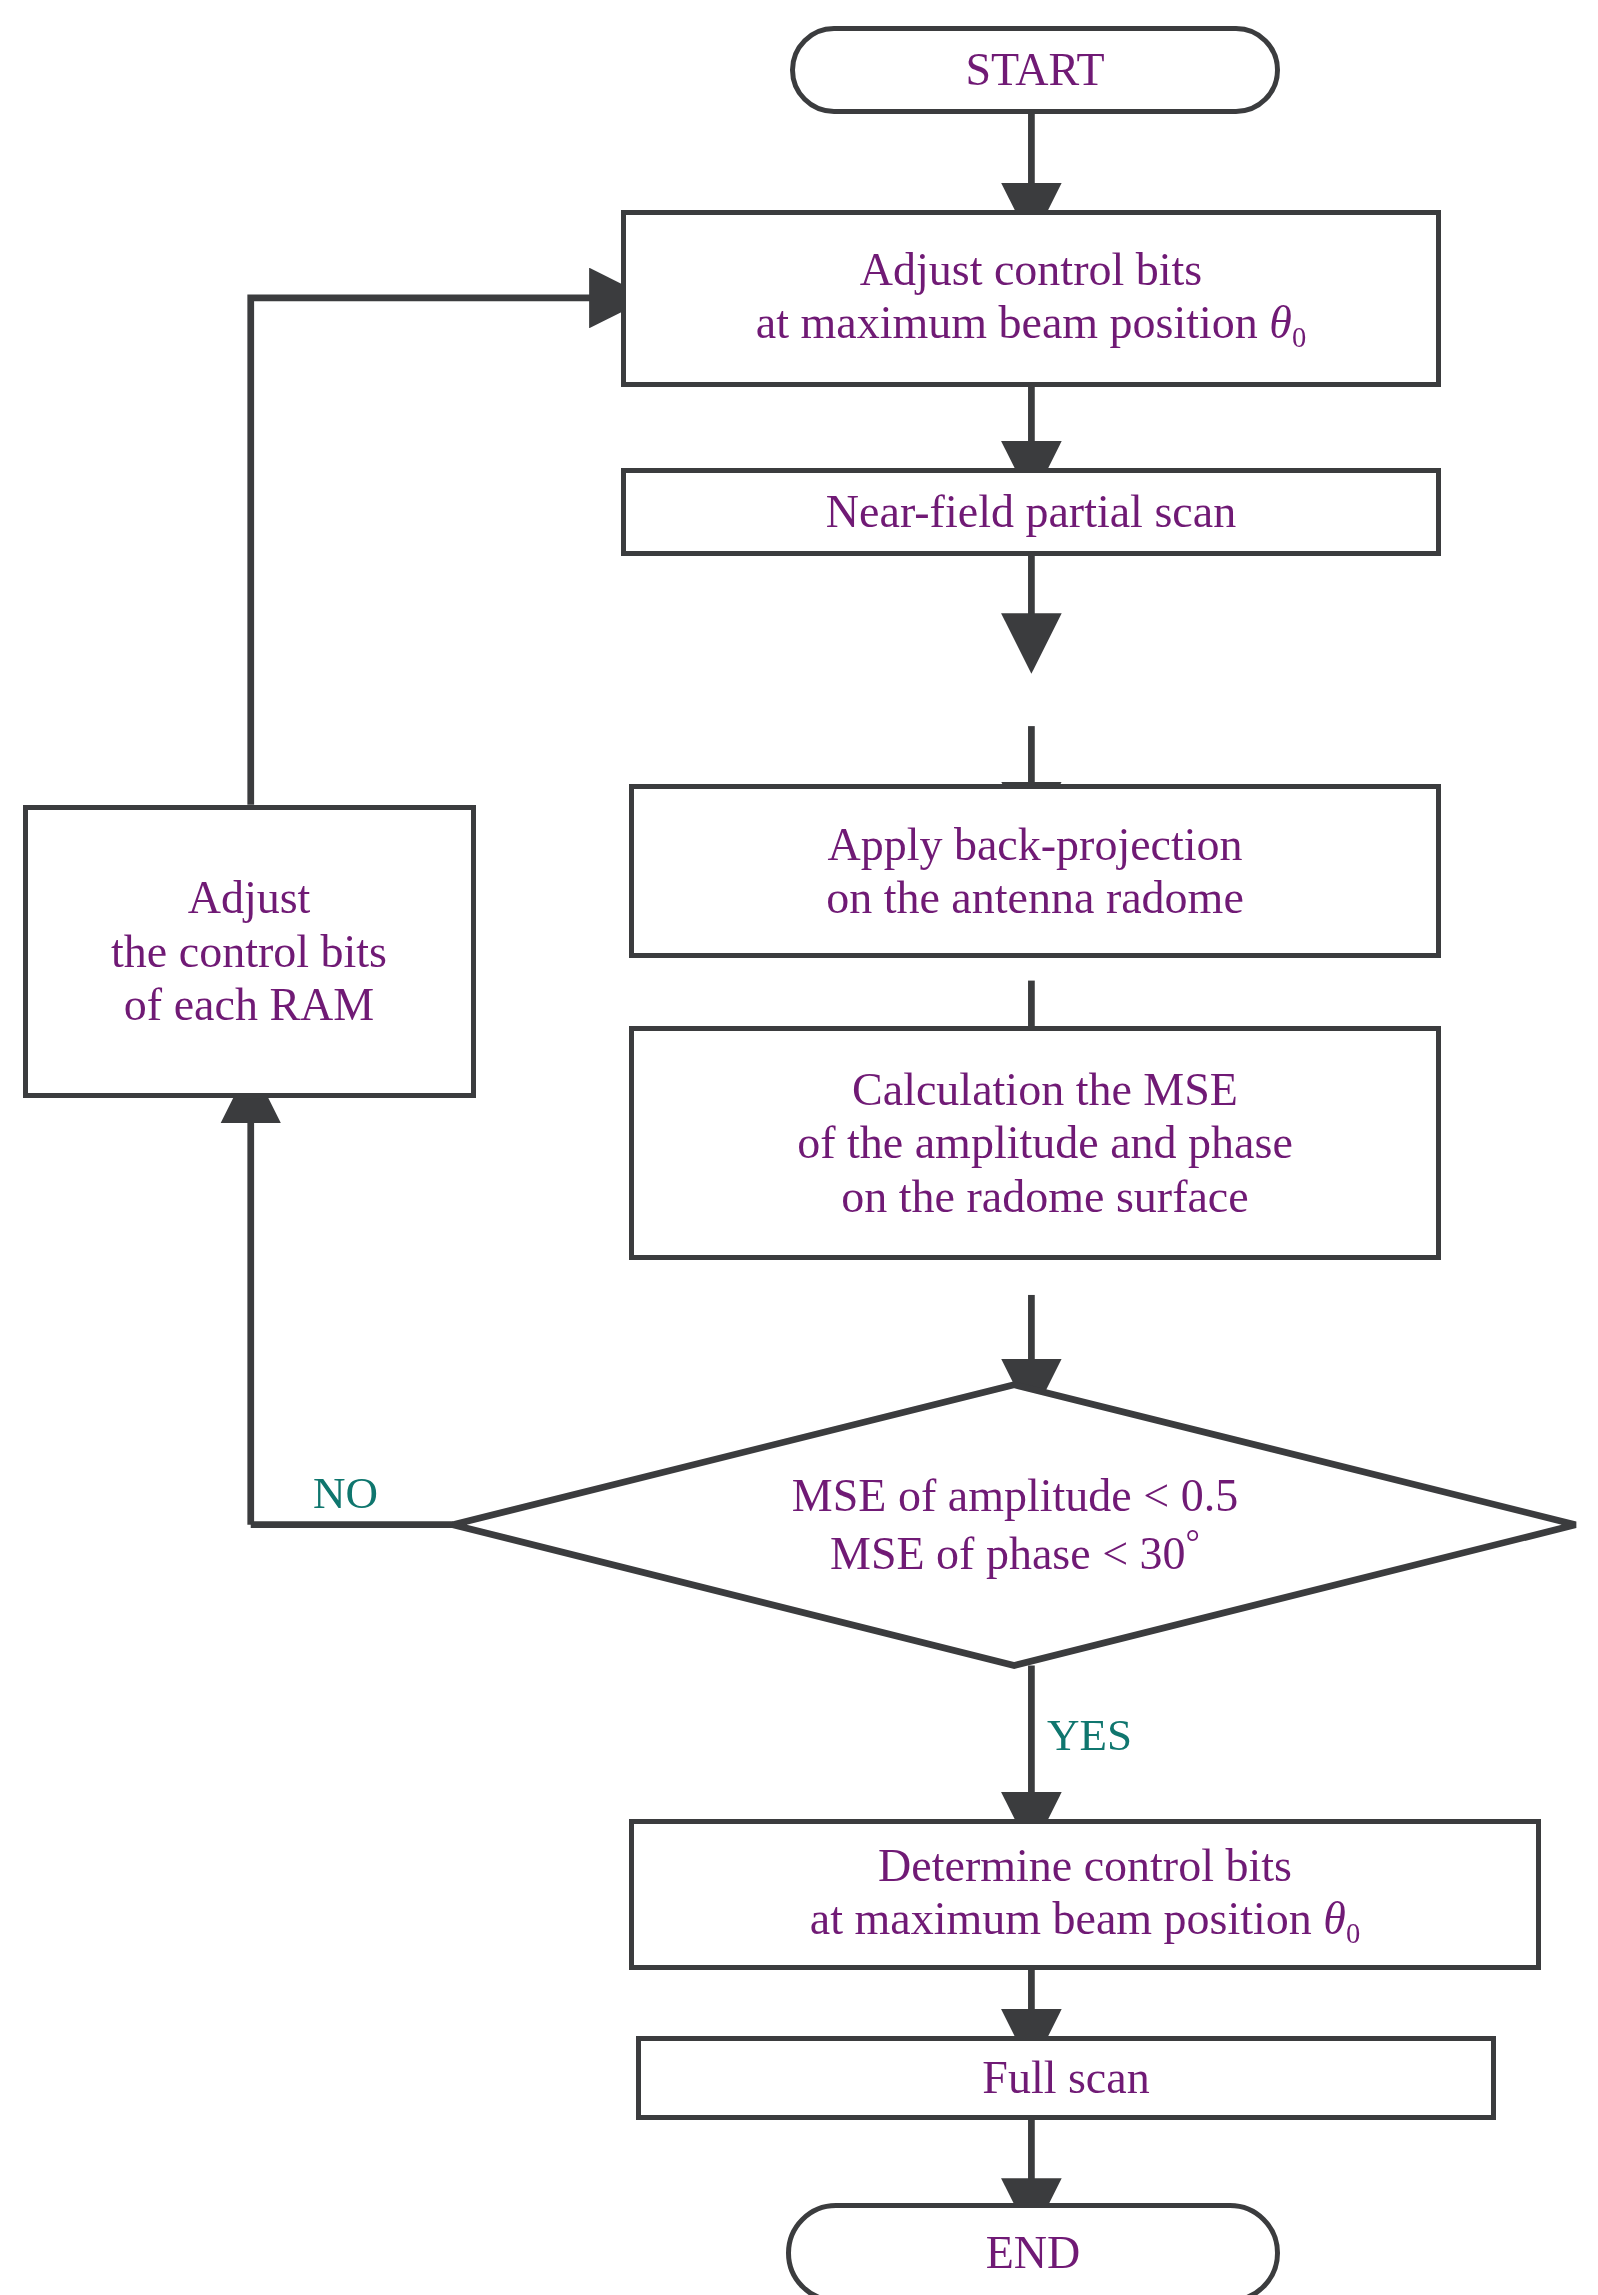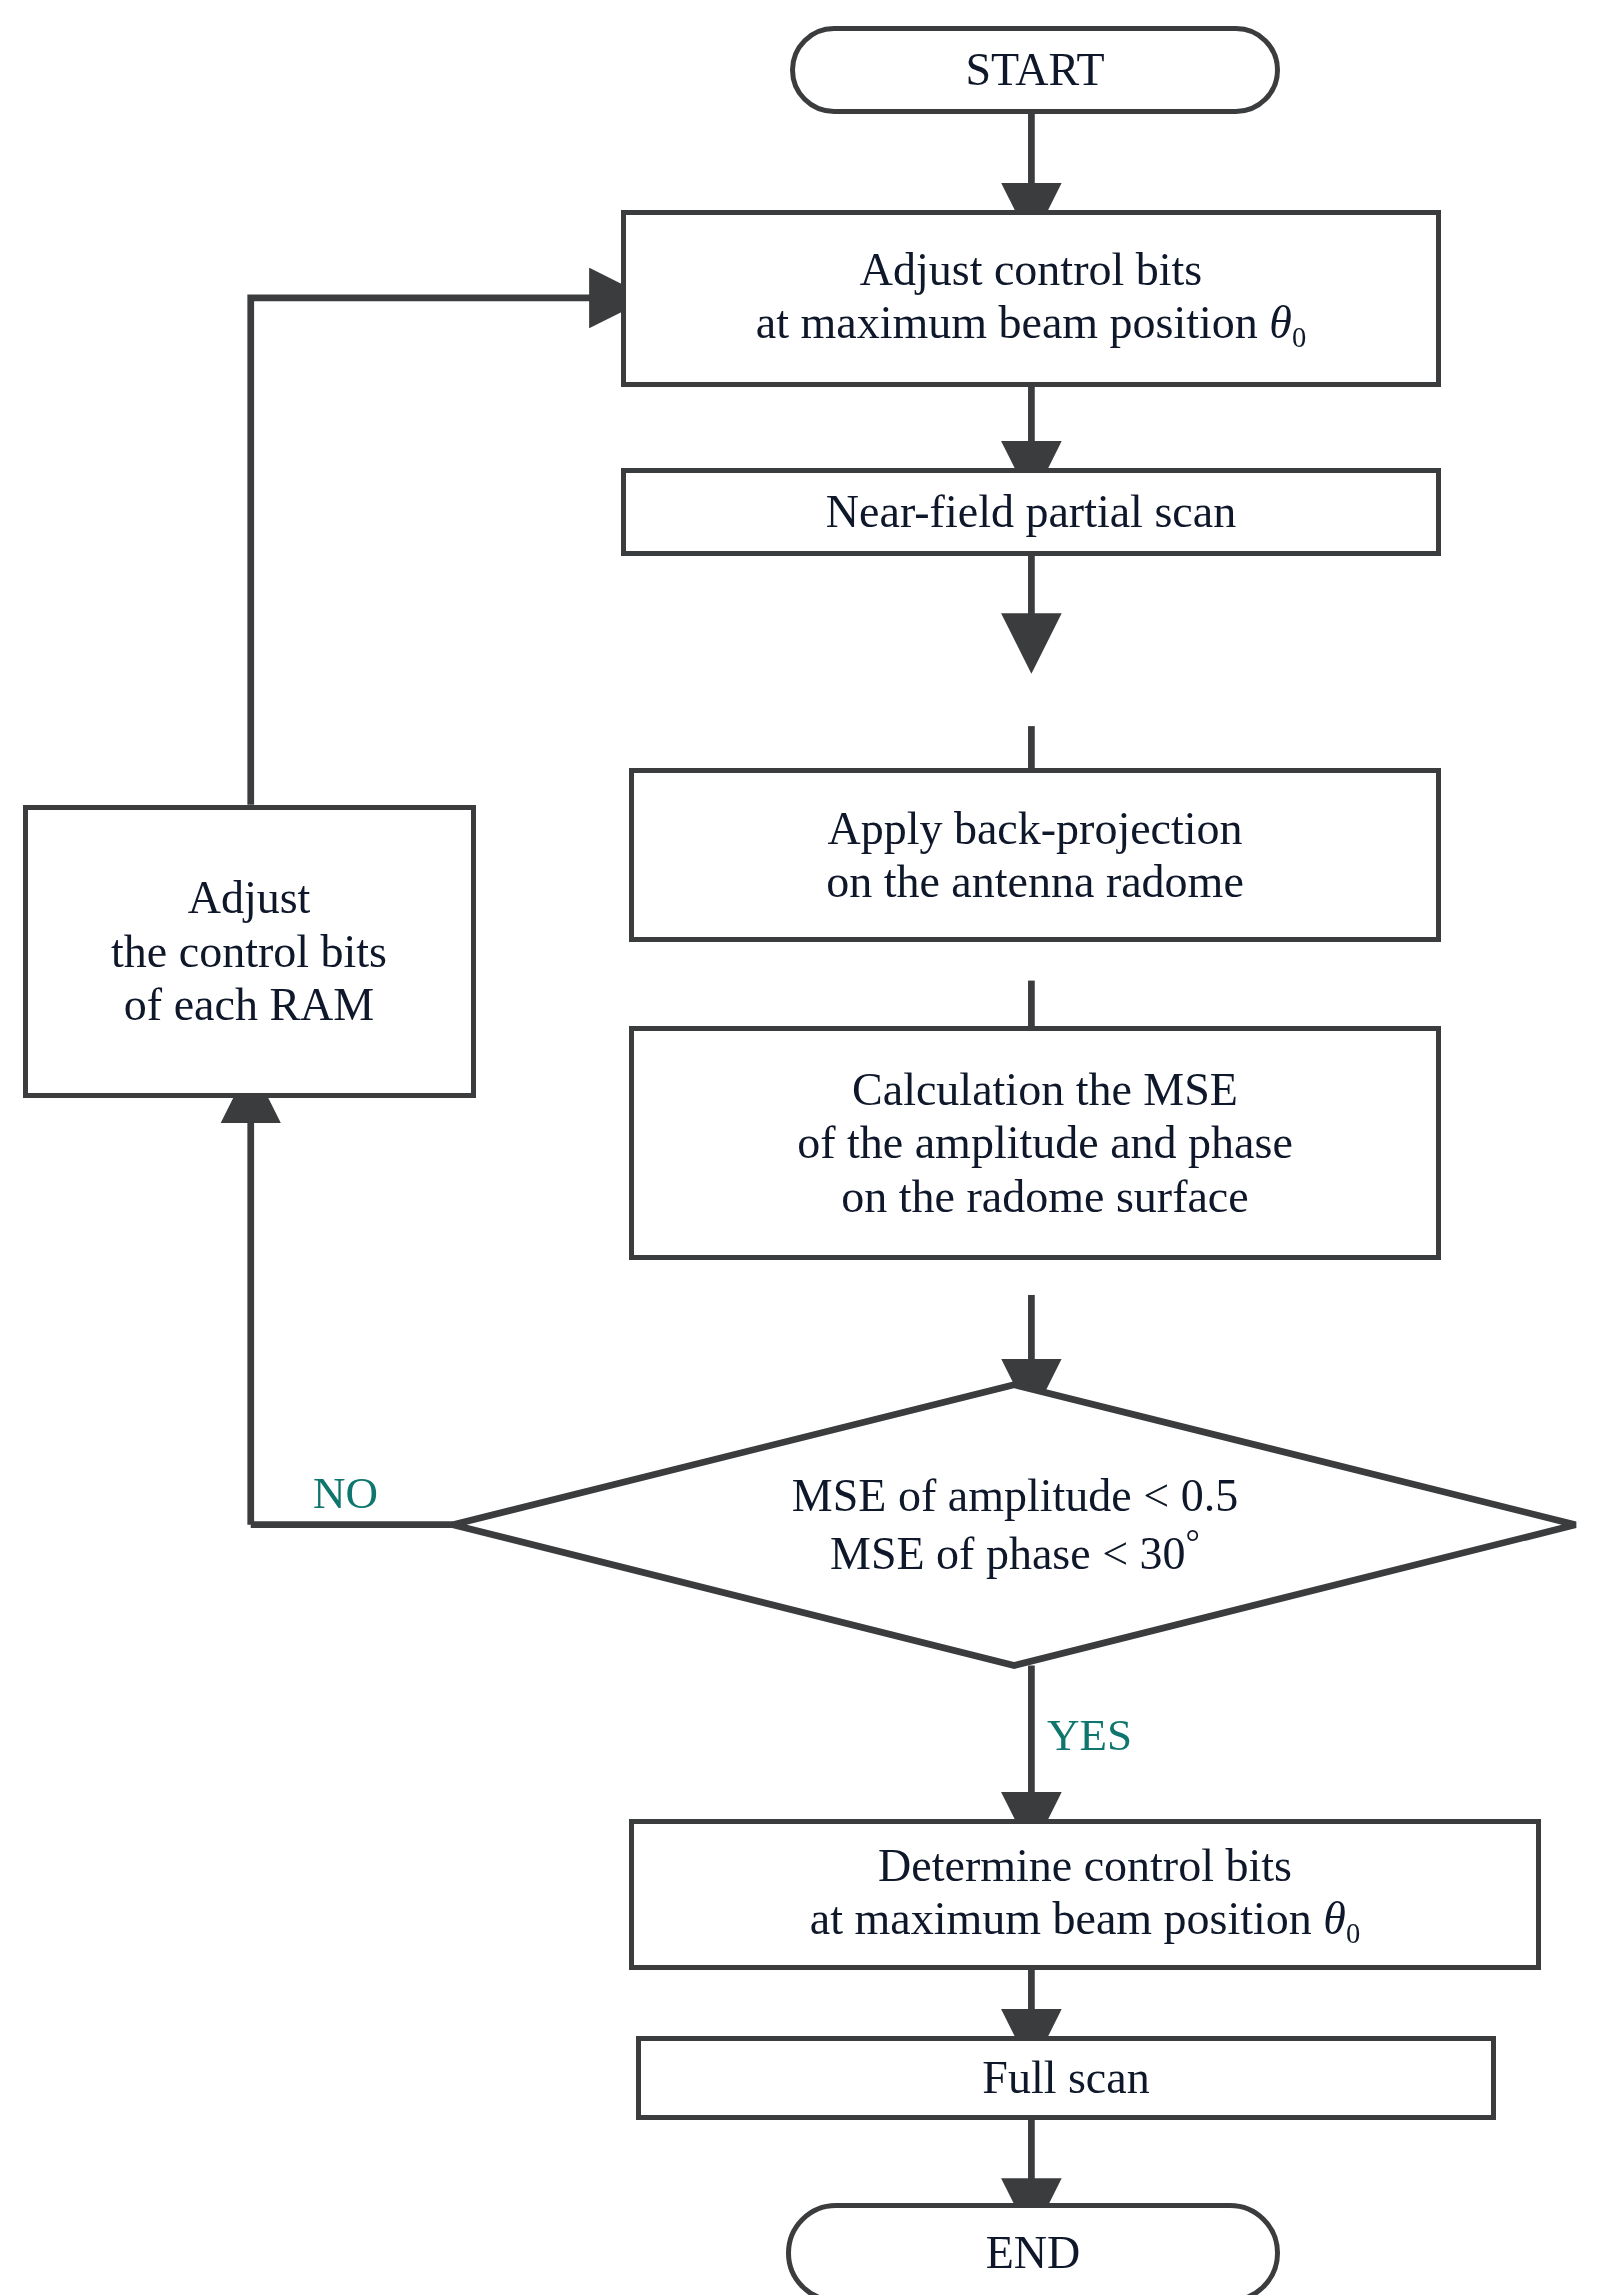--- a/index.html
+++ b/index.html
@@ -2,21 +2,21 @@
 <html style="font-size:12px"><head>
 <meta charset="utf-8">
 <title>Flowchart</title>
 <style>
   html,body{margin:0;padding:0;background:#ffffff;}
   body{font-family:"Liberation Serif","DejaVu Serif",serif;color:#111;}
   #stage{position:relative;width:1598px;height:2295px;background:#ffffff;overflow:hidden;}
   svg#wires{position:absolute;left:0;top:0;width:1598px;height:2295px;}
 
   .node{position:absolute;box-sizing:border-box;display:flex;align-items:center;
-        justify-content:center;text-align:center;background:#ffffff;color:#0f172a;
+        justify-content:center;text-align:center;background:#ffffff;color:#701a75;
         line-height:1.16;}
   .proc{border:5.2px solid #3b3c3e;}
   .term{border:5.2px solid #3b3c3e;border-radius:748px;}
 
   .node .txt{display:block;width:100%;padding:0 7.5px;}
   .node .line{display:block;white-space:nowrap;}
 
   .fs62{font-size:46px;}
 
   .sub{font-size:0.62em;vertical-align:-0.30em;}
@@ -68,21 +68,21 @@
     </span>
   </div>
 
   <div class="node proc fs62" style="left:621px;top:468px;width:820px;height:88px;">
     <span class="txt">
         <span class="line">Near-field partial scan</span>
       </span>
   </div>
 
 
-  <div class="node proc fs62" style="left:629px;top:768px;width:812px;height:174px;">
+  <div class="node proc fs62" style="left:629px;top:784px;width:812px;height:174px;">
     <span class="txt">
       <span class="line">Apply back-projection</span>
       <span class="line">on the antenna radome</span>
     </span>
   </div>
 
   <div class="node proc fs62" style="left:629px;top:1026px;width:812px;height:234px;padding-left:20px;">
     <span class="txt">
       <span class="line">Calculation the MSE</span>
       <span class="line">of the amplitude and phase</span>

